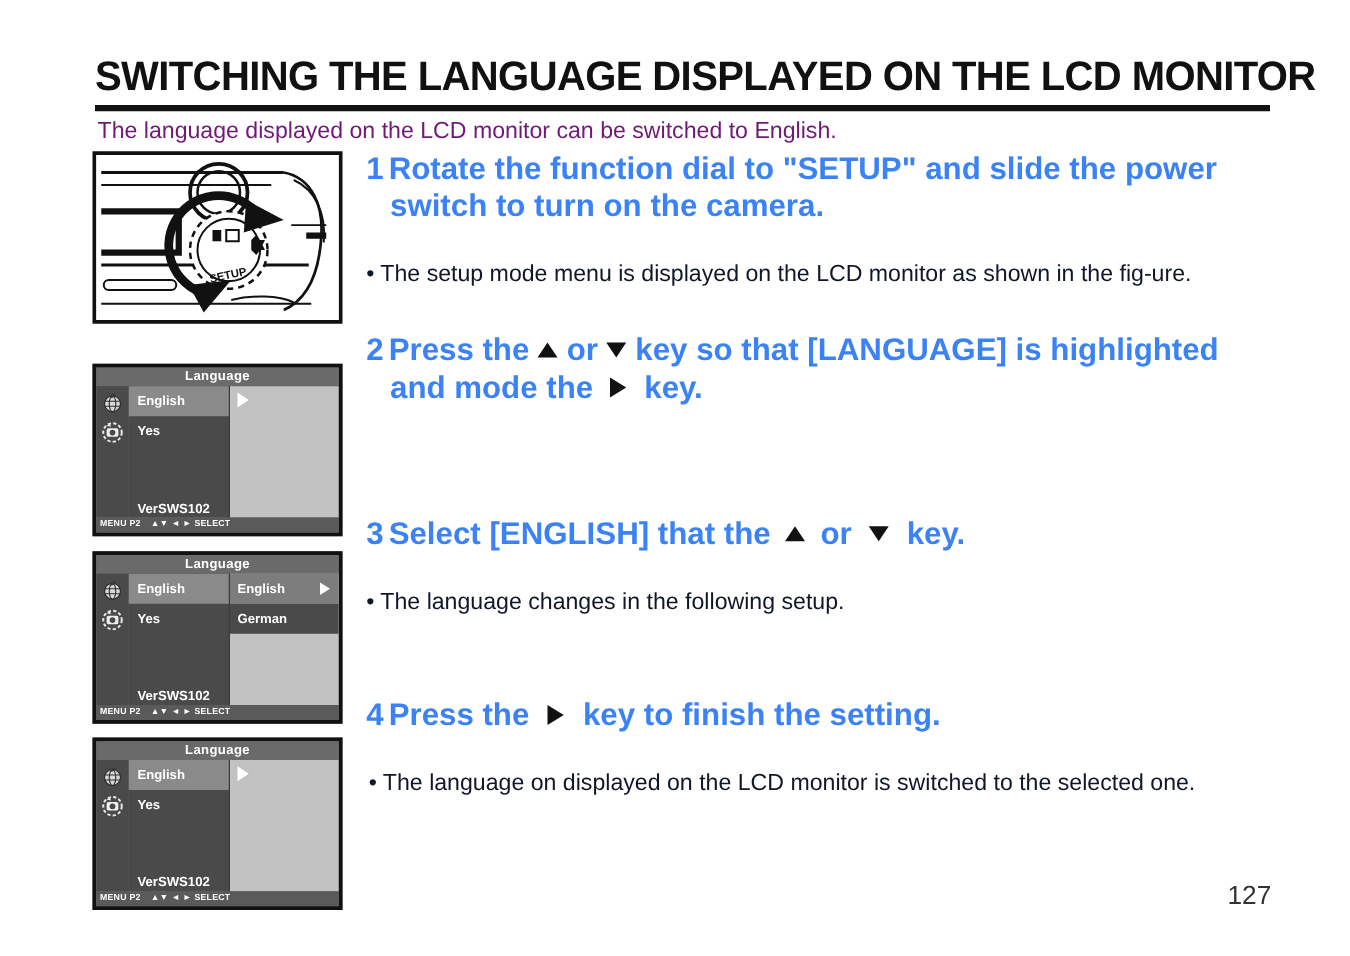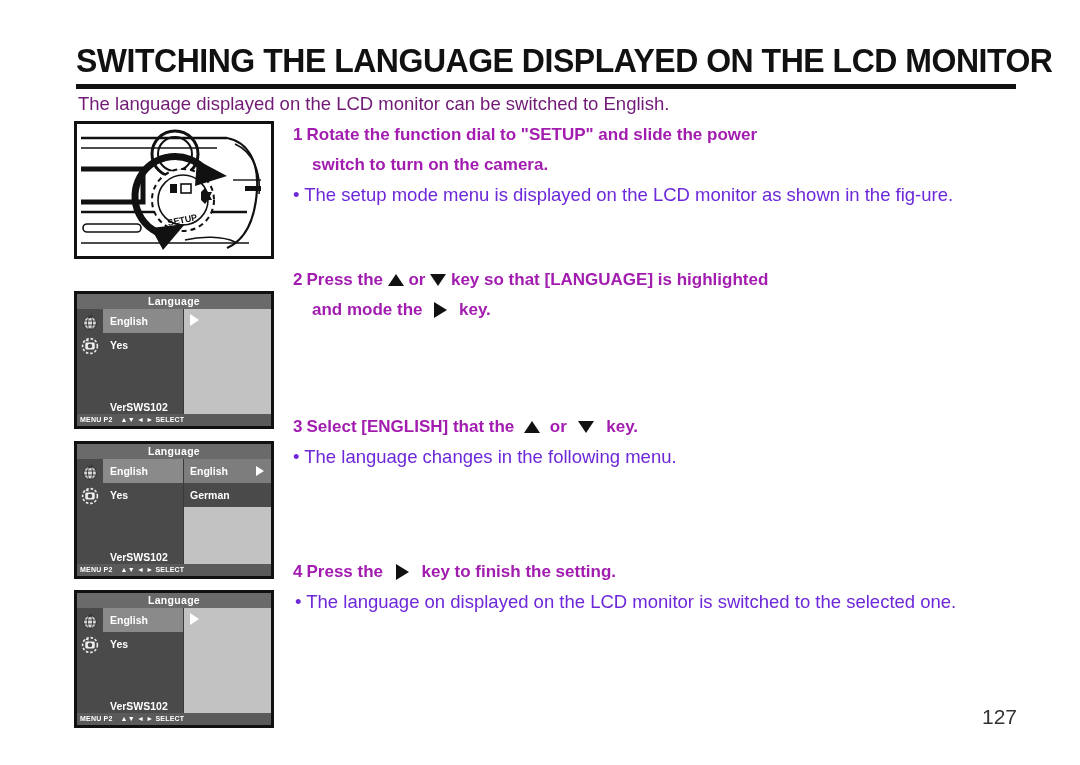--- a/index.html
+++ b/index.html
@@ -140,23 +140,23 @@
     padding-left:3px;
     letter-spacing:0.2px;
     white-space:nowrap;
   }
   .lcd-status .gap{ display:inline-block; width:8px; }
 
   
   .step{ position:absolute; left:293px; width:710px; }
   .step-head{
     font-weight:bold;
-    font-size:17px;
+    font-size:25px;
     line-height:30px;
-    color:#a21caf;
+    color:#3b82f6;
   }
   .step-head .num{ margin-right:4px; }
   .tri{ display:inline-block; vertical-align:middle; position:relative; top:-1px;}
   .tri-up{
     width:0;height:0;
     border-left:8px solid transparent;
     border-right:8px solid transparent;
     border-bottom:12px solid #111;
   }
   .tri-down{
@@ -167,22 +167,22 @@
   }
   .tri-right{
     width:0;height:0;
     border-top:8px solid transparent;
     border-bottom:8px solid transparent;
     border-left:13px solid #111;
   }
   .step-bullet{
     font-size:18.5px;
     line-height:29px;
-    color:#6d28d9;
-    margin-top:0;
+    color:#0f172a;
+    margin-top:24px;
   }
 
   #step1{ top:120px; }
   #step2{ top:265px; }
   #step3{ top:412px; }
   #step4{ top:557px; }
 
   #page-number{
     position:absolute;
     right:63px; bottom:36px;
@@ -369,21 +369,21 @@
 </div>
 
 <div class="step" id="step3">
   <div class="step-head">
     <span class="num">3</span><span>Select [ENGLISH] that the</span>
     <span class="tri tri-up" style="margin:0 5px;"></span>
     <span>or</span>
     <span class="tri tri-down" style="margin:0 7px;"></span>
     <span>key.</span>
   </div>
-  <div class="step-bullet">• The language changes in the following menu.</div>
+  <div class="step-bullet">• The language changes in the following setup.</div>
 </div>
 
 <div class="step" id="step4">
   <div class="step-head">
     <span class="num">4</span><span>Press the</span>
     <span class="tri tri-right" style="margin:0 8px;"></span>
     <span>key to finish the setting.</span>
   </div>
   <div class="step-bullet" style="padding-left:2px;">• The language on displayed on the LCD monitor is switched to the selected one.</div>
 </div>

